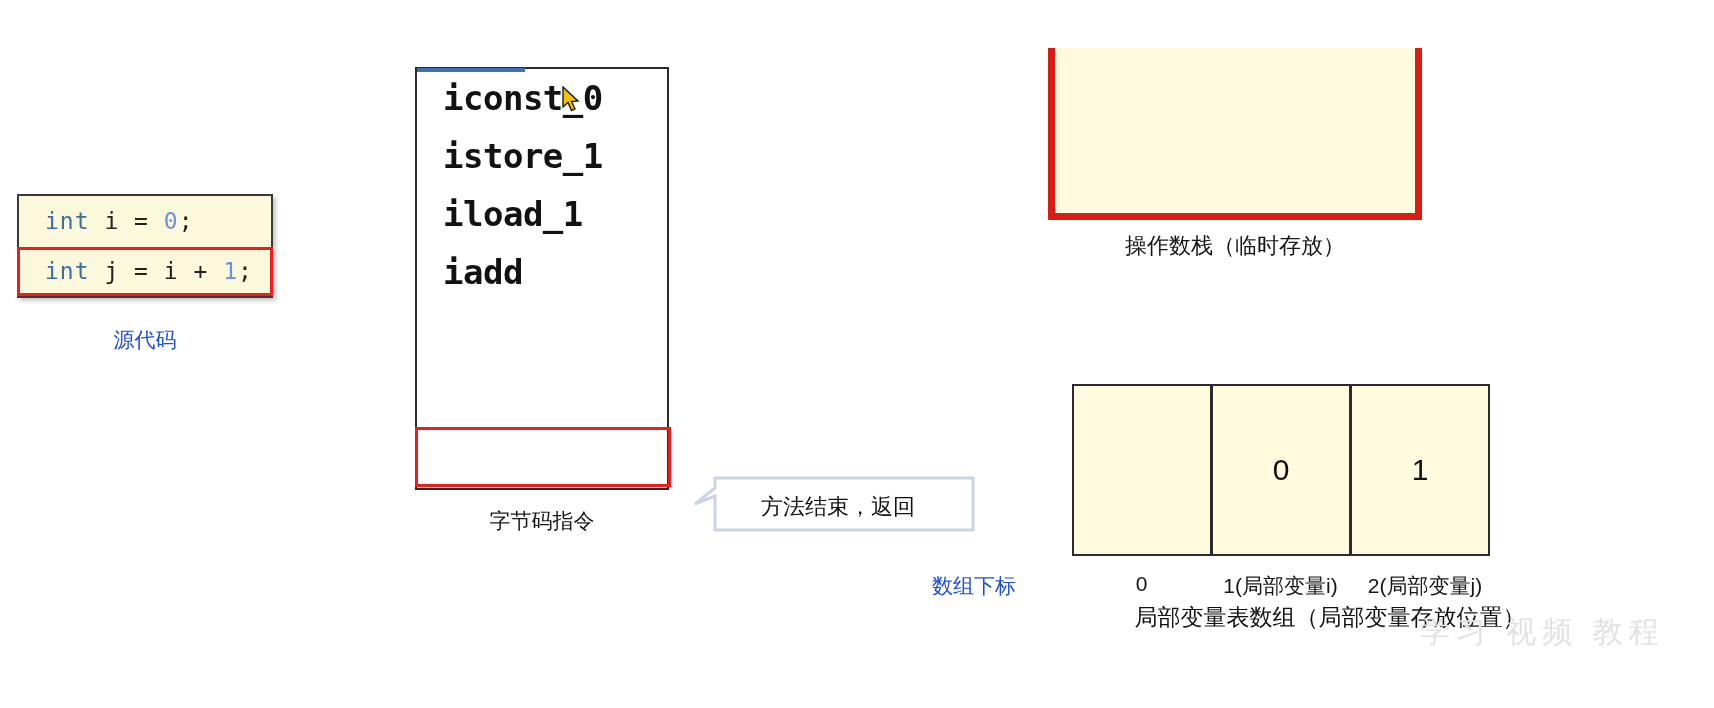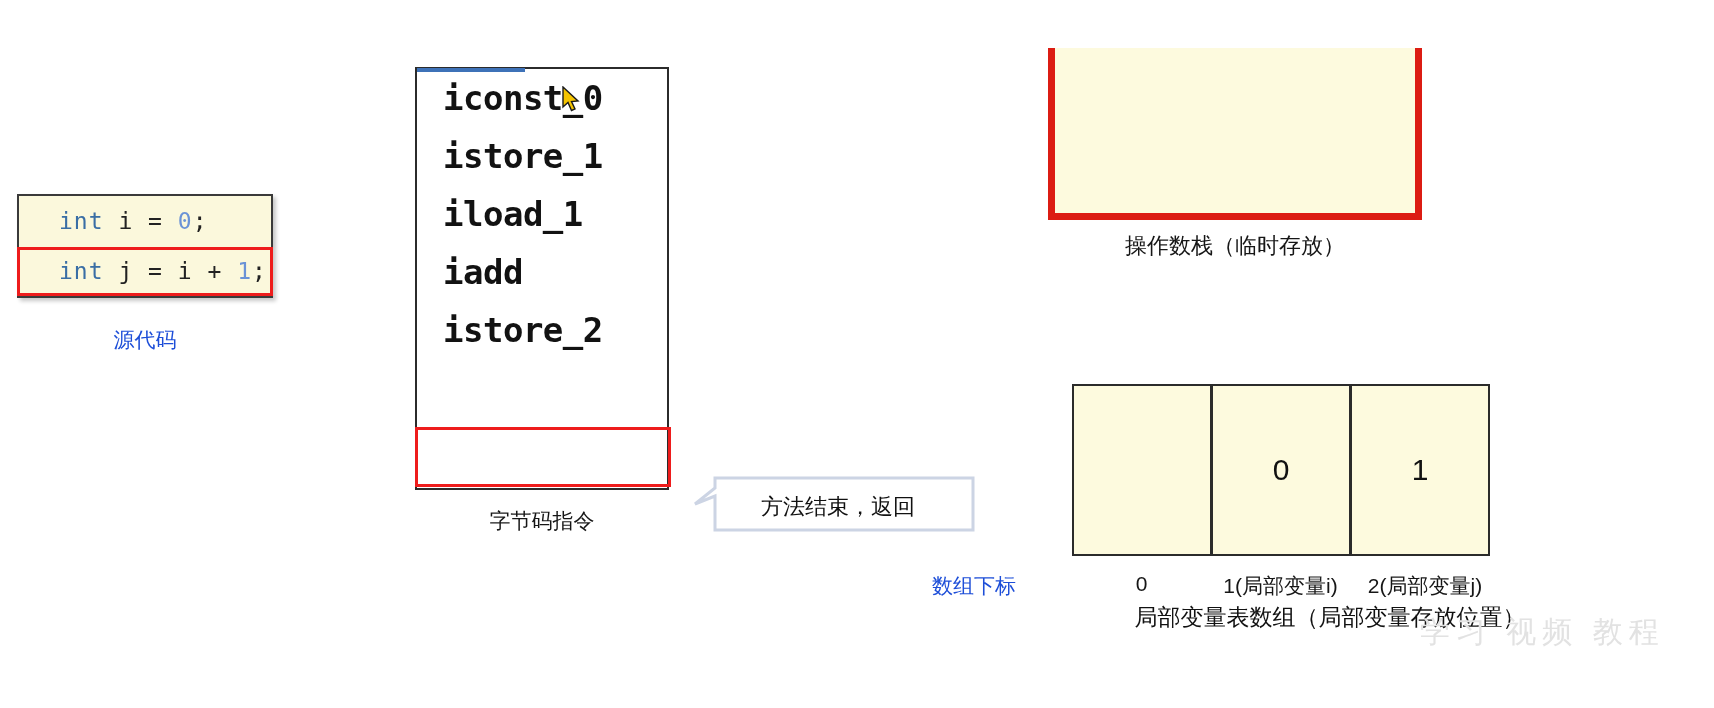--- a/index.html
+++ b/index.html
@@ -32,21 +32,21 @@
   .code-line {
     font-family: "DejaVu Sans Mono", "Liberation Mono", monospace;
     font-size: 23px;
     letter-spacing: 1px;
     height: 50px;
     line-height: 50px;
     padding-left: 26px;
     white-space: pre;
     box-sizing: border-box;
   }
-  .kw { color: #3a6ea5; margin-left: 14px; }
+  .kw { color: #3a6ea5; }
   .num { color: #6b93d6; }
   .id { color: #222222; }
   .op { color: #222222; }
 
   #source-code-line-2-highlight {
     left: 17px;
     top: 247px;
     width: 256px;
     height: 49px;
     border: 3px solid #ee1c1c;
@@ -229,21 +229,20 @@
   <div class="code-line"><span class="kw">int</span><span class="id"> j = i + </span><span class="num">1</span><span class="op">;</span></div>
 </div>
 <div class="abs" id="source-code-line-2-highlight"></div>
 <div class="abs" id="source-code-caption">源代码</div>
 
 <div class="abs" id="bytecode-panel">
   <div class="bc-line">iconst_0</div>
   <div class="bc-line">istore_1</div>
   <div class="bc-line">iload_1</div>
   <div class="bc-line">iadd</div>
-  <div class="bc-line">istore_2</div>
 </div>
 <div class="abs" id="bytecode-progress-bar"></div>
 <div class="abs" id="bytecode-return-highlight"></div>
 <div class="abs" id="bytecode-caption">字节码指令</div>
 
 <svg class="abs" id="mouse-cursor" viewBox="0 0 18 26">
   <polygon points="1,1 1,21 6,16.5 9.5,24.5 13,23 9.5,15.5 16,15" fill="#f5c400" stroke="#1a1a1a" stroke-width="1.4"></polygon>
 </svg>
 
 <svg class="abs" id="callout-bubble" viewBox="0 0 282 62">

